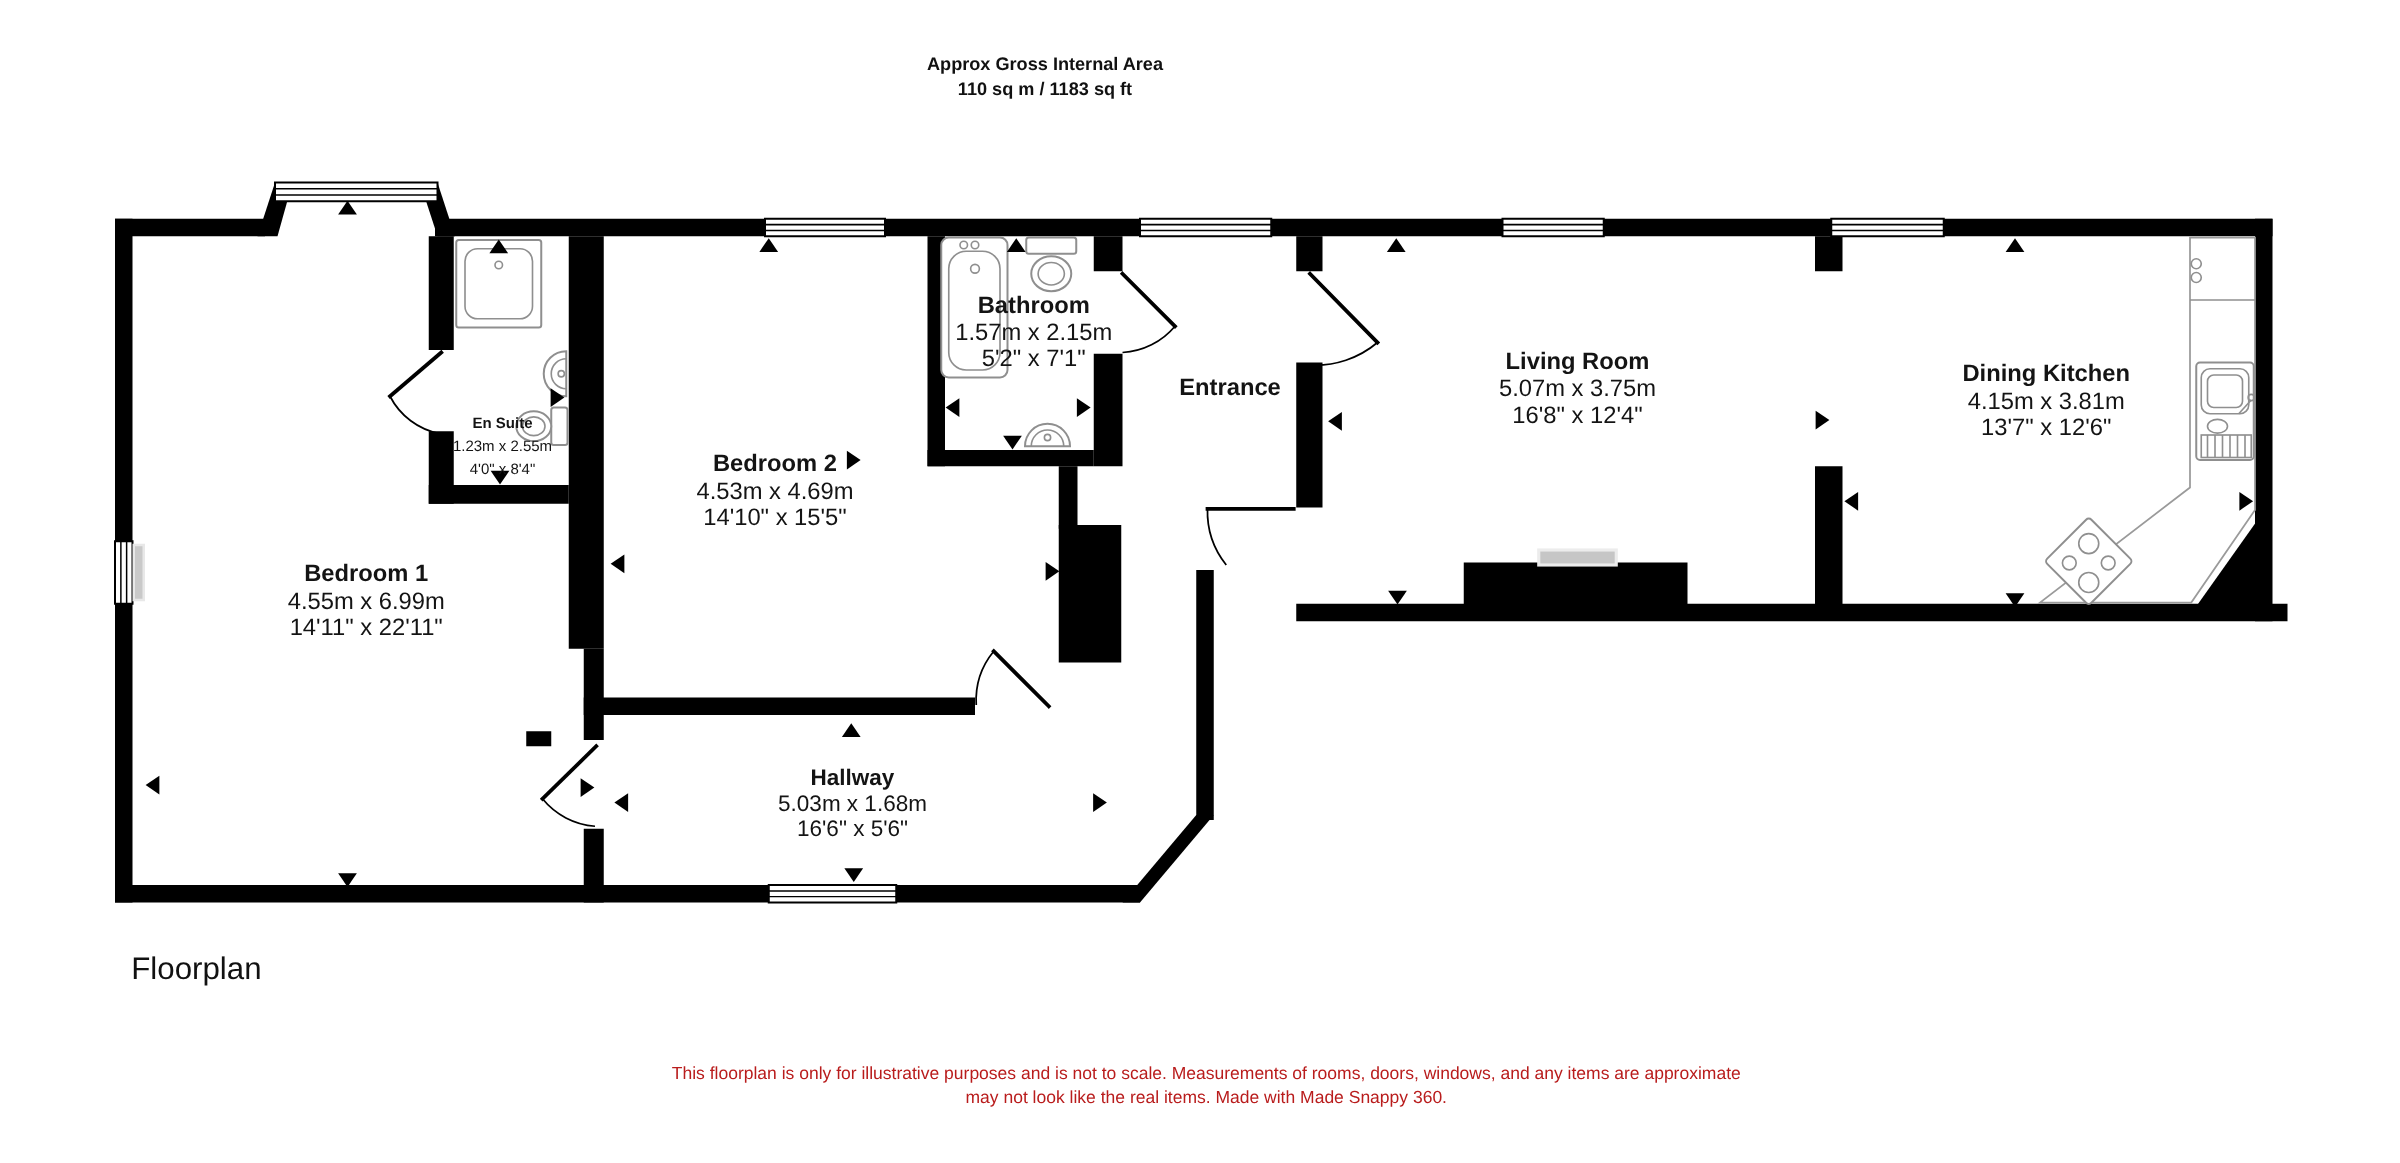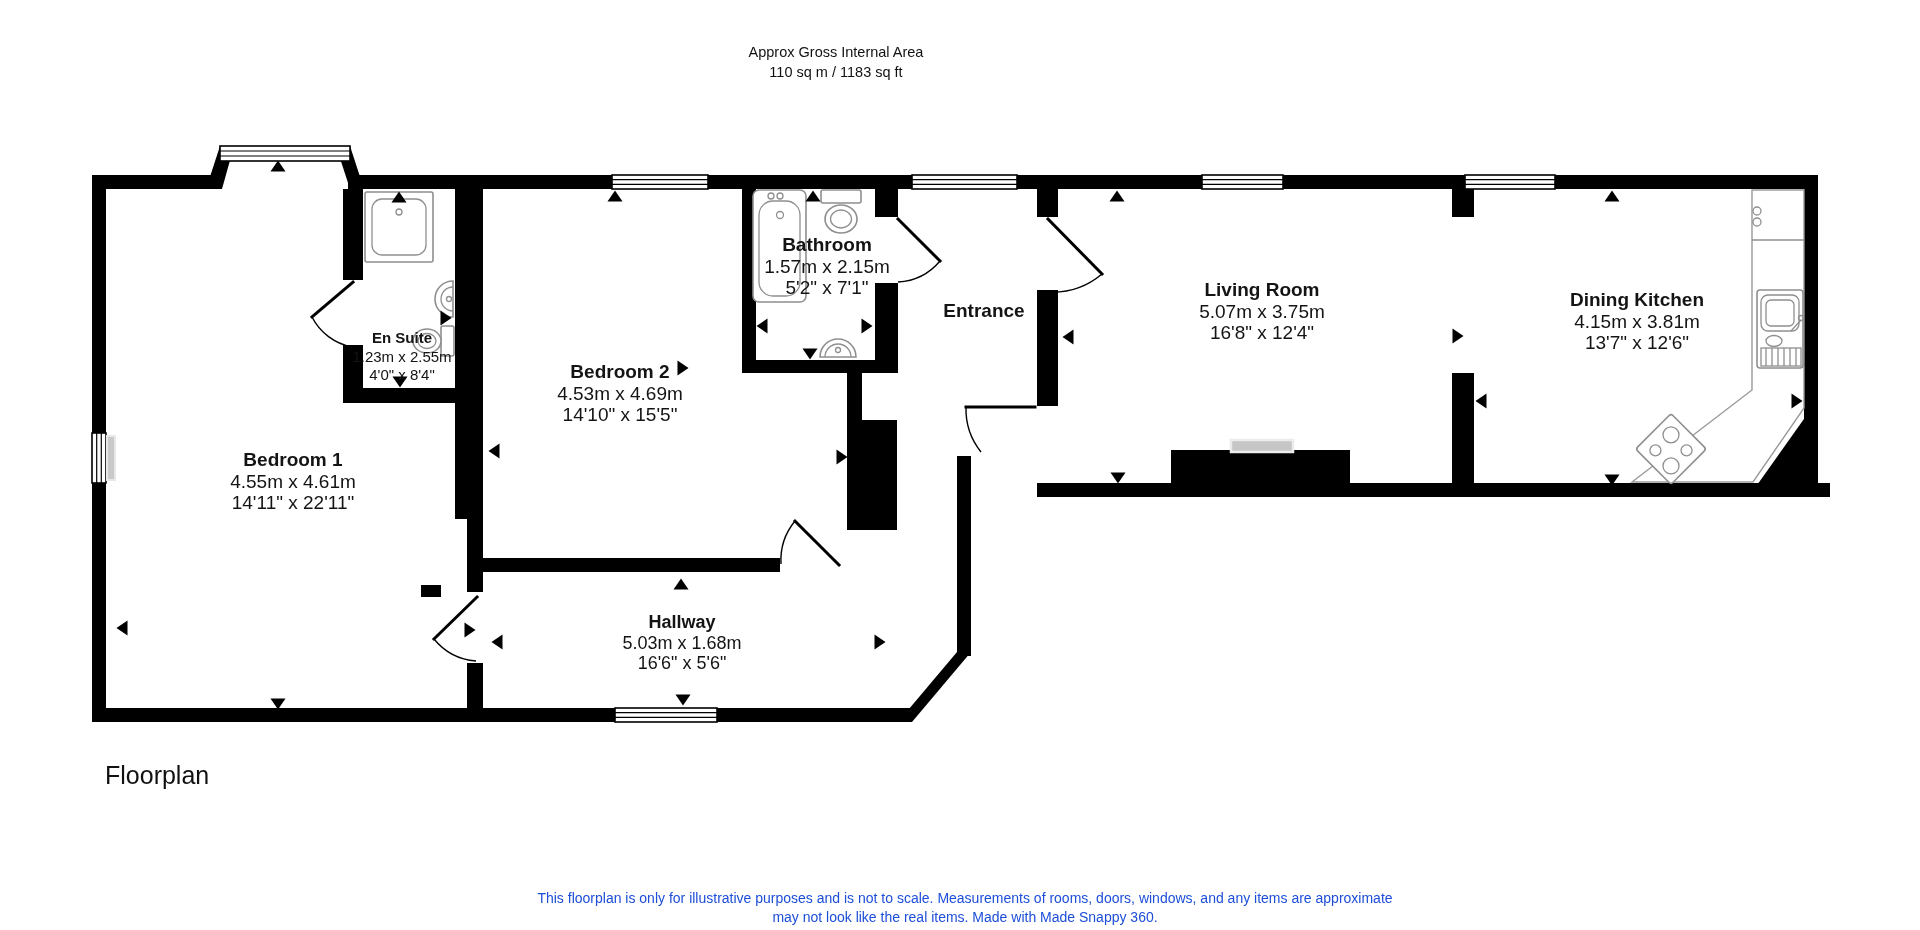--- a/index.html
+++ b/index.html
@@ -1,28 +1,28 @@
 <!DOCTYPE html>
 <html><head>
 <meta charset="utf-8">
 <style>
   html,body{margin:0;padding:0;background:#ffffff;}
   body{width:1920px;height:930px;overflow:hidden;font-family:"Liberation Sans",sans-serif;color:#111;}
   #stage{position:relative;width:1920px;height:930px;background:#fff;}
   #plan-svg{position:absolute;left:0;top:0;}
   .hdr{position:absolute;left:836px;top:42px;transform:translateX(-50%);text-align:center;
-       font-size:14.5px;line-height:20px;font-weight:normal;white-space:nowrap;}
+       font-size:14.5px;line-height:20px;font-weight:bold;white-space:nowrap;}
   .floorplan-caption{position:absolute;left:105px;top:760px;font-size:25px;line-height:30px;}
   .disclaimer{position:absolute;left:965px;top:849px;transform:translateX(-50%);text-align:center;
-       font-size:14px;line-height:18.5px;white-space:nowrap;color:#1d4ed8;margin-top:40px;}
+       font-size:14px;line-height:18.5px;white-space:nowrap;color:#b91c1c;}
   .room-label{position:absolute;transform:translateX(-50%);text-align:center;white-space:nowrap;color:#141414;}
   .room-label .rname{font-weight:bold;}
   .room-label.lg{font-size:19px;line-height:21.5px;}
   .room-label.md{font-size:18px;line-height:20.5px;}
-  .room-label.sm{font-size:15px;line-height:18.5px;}
+  .room-label.sm{font-size:12px;line-height:18.5px;}
   
   .wall{fill:#000;stroke:none;}
   .win{fill:#fff;stroke:#000;stroke-width:1.6;}
   .winline{stroke:#000;stroke-width:1.2;fill:none;}
   .leaf{stroke:#000;stroke-width:3;fill:none;stroke-linecap:square;}
   .arc{stroke:#000;stroke-width:1.4;fill:none;}
   .fx{stroke:#8f8f8f;stroke-width:1.6;fill:#fff;}
   .fxl{stroke:#8f8f8f;stroke-width:1.3;fill:none;}
   .arrows{fill:#000;}
 </style>
@@ -245,21 +245,21 @@
   </svg>
 
   <div class="hdr">
     <div>Approx Gross Internal Area</div>
     <div>110 sq m / 1183 sq ft</div>
   </div>
 
   <div id="room-labels">
       <div class="room-label lg" style="left: 293px; top: 449px;">
         <div class="rname">Bedroom 1</div>
-        <div class="rdim">4.55m x 4.61m</div>
+        <div class="rdim">4.55m x 6.99m</div>
         <div class="rdim">14'11" x 22'11"</div>
       </div>
       <div class="room-label sm" style="left: 402px; top: 329px;">
         <div class="rname">En Suite</div>
         <div class="rdim">1.23m x 2.55m</div>
         <div class="rdim">4'0" x 8'4"</div>
       </div>
       <div class="room-label lg" style="left: 620px; top: 361px;">
         <div class="rname">Bedroom 2</div>
         <div class="rdim">4.53m x 4.69m</div>

